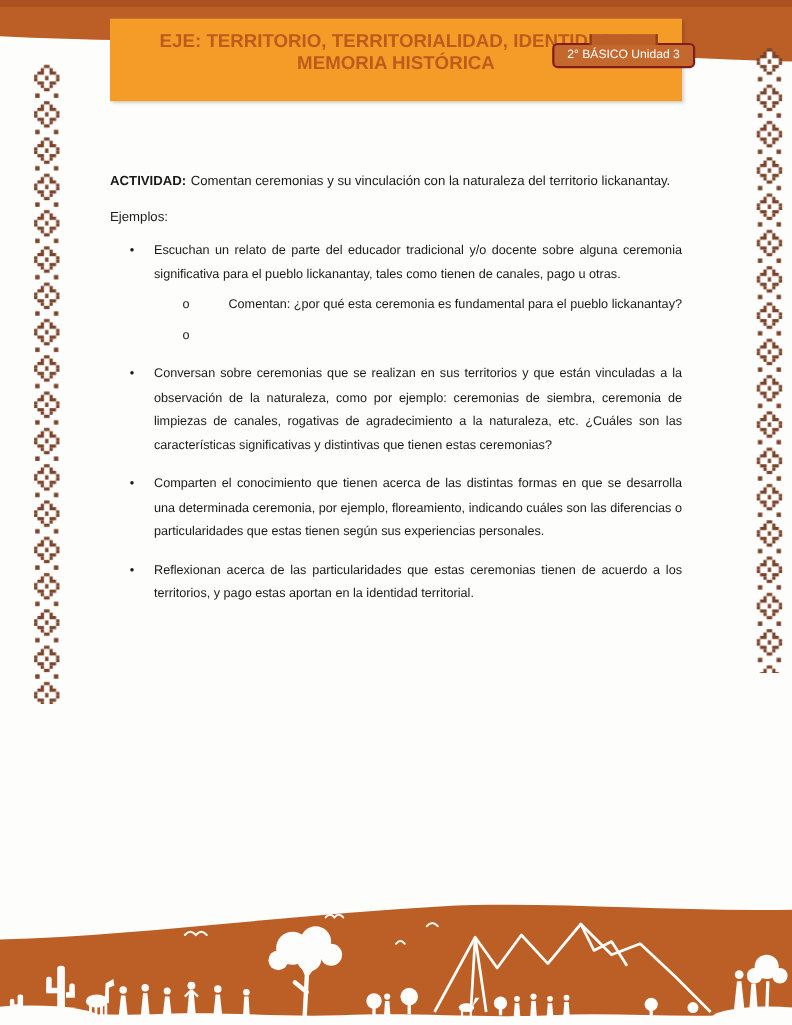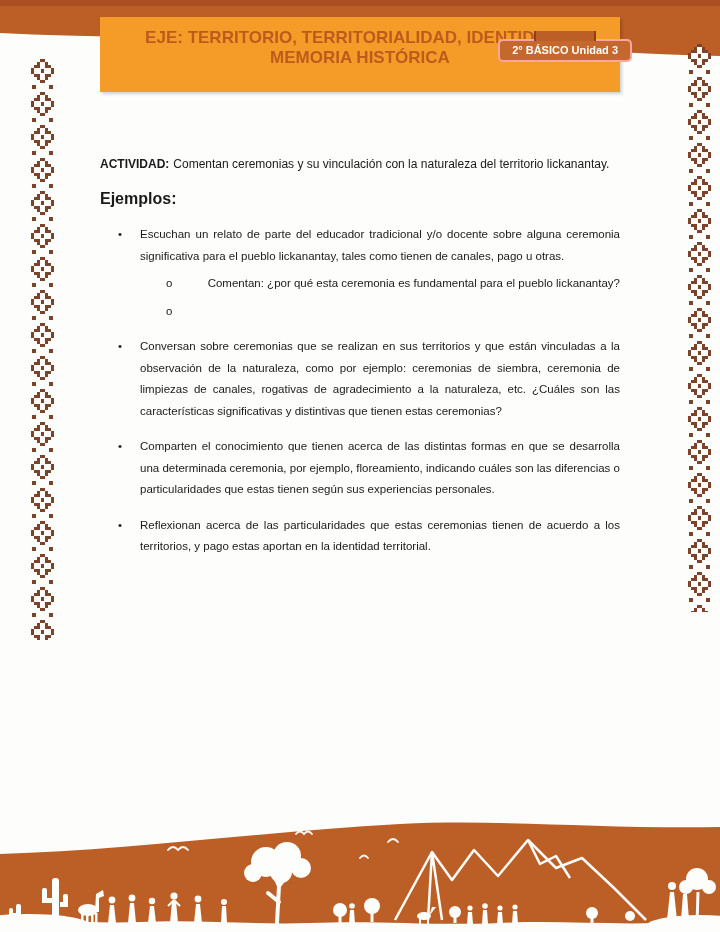--- a/index.html
+++ b/index.html
@@ -8,22 +8,22 @@
     background:#fdfdfc; font-family:"Liberation Sans", sans-serif;
   }
   .page { position:absolute; inset:0; }
 
   
   .top-wave { position:absolute; top:0; left:0; display:block; }
 
   
   .unit-badge {
     position:absolute; top:39px; right:88px; z-index:3;
-    background:#c4682d; border:2px solid #fca5a5; border-radius:5px;
-    color:#ffffff; font-size:11px; font-weight:bold;
+    background:#c4682d; border:2px solid #7f1d1d; border-radius:5px;
+    color:#ffffff; font-size:11px; font-weight:normal;
     padding:3px 12px 4px; white-space:nowrap;
   }
   .unit-badge::before {
     content:""; position:absolute; top:-10px; left:50%; transform:translateX(-50%);
     width:58px; height:10px; background:#bc5f26;
     border-left:2px solid #8d3f16; border-right:2px solid #8d3f16;
   }
 
   
   .border-left  { position:absolute; left:30px; top:57px; }
@@ -35,21 +35,21 @@
     margin:92px 0 0; font-size:15px; font-weight:bold; text-align:center;
     color:#1c1b1a; letter-spacing:0.2px;
   }
   .eje-banner {
     margin-top:17px; background:#f59c28; color:#bd5b1d;
     font-weight:bold; font-size:17px; text-align:center;
     padding:11px 10px 24px; box-shadow:2px 2px 3px rgba(0,0,0,0.18);
   }
   .activity { margin-top:64px; font-size:12px; line-height:17px; color:#1a1a1a; }
   .activity .lbl { font-weight:bold; margin-right:4px; }
-  .examples { margin-top:17px; font-size:16px; color:#1a1a1a;font-weight:bold; }
+  .examples { margin-top:17px; font-size:12px; color:#1a1a1a; }
 
   .b-row { display:flex; margin-top:14px; font-size:11.5px; line-height:21.5px; color:#1a1a1a; }
   .b-row .marker { flex:none; width:22px; margin-left:18px; }
   .b-row .txt { flex:1; text-align:justify; }
   .sub-row { display:flex; margin-top:6px; font-size:11.5px; line-height:21.5px; color:#1a1a1a; }
   .sub-row .marker { flex:none; width:19px; margin-left:66px; }
   .sub-row .txt { flex:1;text-align:right; }
 
   
   .landscape { position:absolute; left:0; bottom:0; display:block; }

